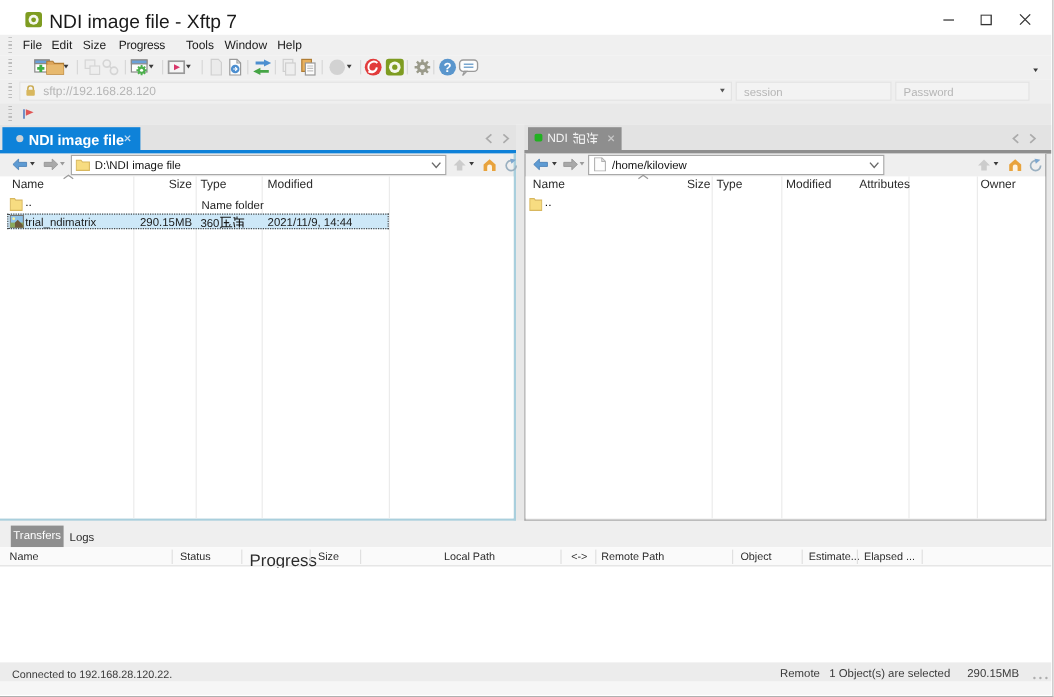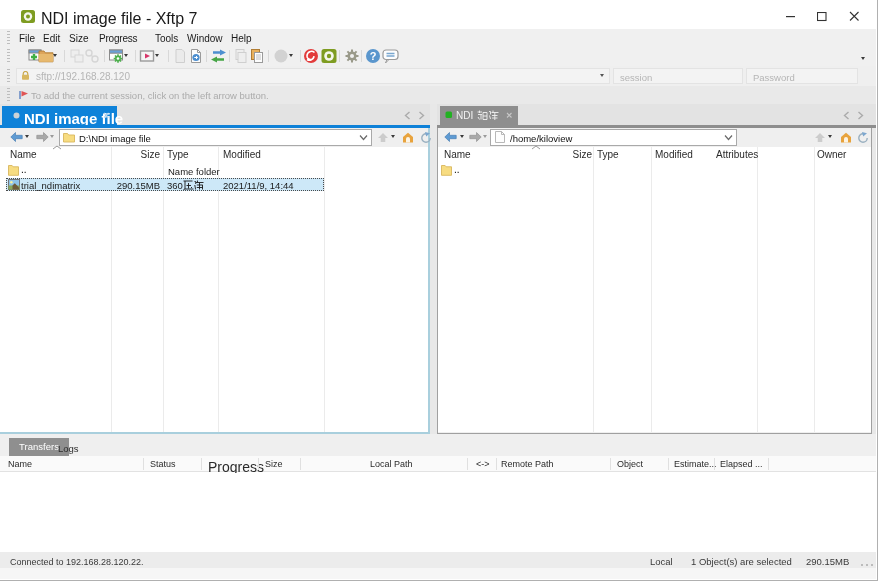--- a/index.html
+++ b/index.html
@@ -190,30 +190,29 @@
  <div class="abs" style="left:746px;top:68px;width:112px;height:16px;background:#f3f3f3;border:1px solid #e3e3e3"></div>
  <div class="abs" style="left:753px;top:72px;font-size:9.5px;color:#b5b5b5">Password</div>
  <div class="abs arrow-d" style="left:861px;top:57px"></div>
 
  <div class="abs" id="inforow"></div>
  <div class="abs grip" style="left:7px;top:88px;height:13px"></div>
  <svg class="abs" style="left:19px;top:90px" width="10" height="10" viewBox="0 0 10 10">
    <path d="M1 1 v8" stroke="#5b80c0" stroke-width="1.4"></path>
    <path d="M2.5 1 L9 3.6 L2.5 6.4 Z" fill="#e05555"></path>
  </svg>
- <div class="abs" style="left:31px;top:90px;font-size:9.5px;color:#ababab;white-space:nowrap">To add the current session, click on the left arrow button.</div>
 
  <div class="abs" id="panes"></div>
 
  <div class="abs" style="left:0;top:104px;width:430px;height:21px;background:#e3e3e3"></div>
  <div class="abs" style="left:2px;top:106px;width:115px;height:19px;background:#0e82d9"></div>
  <svg class="abs" style="left:13px;top:112px" width="7" height="7">
       <circle cx="3.5" cy="3.5" r="3" fill="#ccd2d6"></circle>
     </svg>
- <div class="abs" style="left:24px;top:110px;font-size:15px;font-weight:bold;color:#fff;white-space:nowrap">NDI image file</div>
+ <div class="abs" style="left:24px;top:110px;font-size:12px;font-weight:bold;color:#fff;white-space:nowrap">NDI image file</div>
  <svg class="abs" style="left:103px;top:112px" width="7" height="7">
       <path d="M1 1 L5.5 5.5 M5.5 1 L1 5.5" stroke="#bcd8ef" stroke-width="1.1"></path>
     </svg>
  <svg class="abs" style="left:404px;top:111px" width="8" height="9">
       <path d="M5.5 1 L1.5 4.5 L5.5 8" fill="none" stroke="#ababab" stroke-width="1.4"></path>
     </svg>
  <svg class="abs" style="left:417px;top:111px" width="8" height="9">
       <path d="M2.5 1 L6.5 4.5 L2.5 8" fill="none" stroke="#ababab" stroke-width="1.4"></path>
     </svg>
  <div class="abs" style="left:0;top:125px;width:430px;height:3px;background:#0e81d8"></div>
@@ -349,21 +348,21 @@
  <div class="abs hdrtxt" style="left:597px;top:149px">Type</div>
  <div class="abs hdrtxt" style="left:655px;top:149px">Modified</div>
  <div class="abs hdrtxt" style="left:716px;top:149px">Attributes</div>
  <div class="abs hdrtxt" style="left:817px;top:149px">Owner</div>
  <svg class="abs" style="left:441px;top:164px" width="11" height="12" viewBox="0 0 11 12">
       <path d="M0.5 1.5 h3.6 l1 1.3 h5.4 v8.5 h-10 Z" fill="#f7dc81" stroke="#d8b75e" stroke-width="0.9"></path>
     </svg>
  <div class="abs" style="left:454px;top:164px;font-size:10px;color:#000">..</div>
 
  <div class="abs" id="transferbar"></div>
- <div class="abs" style="left:9px;top:438px;width:60px;height:18px;background:#8f8f8f;color:#fff;font-size:9.5px;text-align:center;line-height:18px">Transfers</div>
+ <div class="abs" style="left:9px;top:438px;width:44px;height:18px;background:#8f8f8f;color:#fff;font-size:9.5px;text-align:center;line-height:18px">Transfers</div>
  <div class="abs" style="left:58px;top:443px;font-size:9.5px;color:#2b2b2b">Logs</div>
 
  <div class="abs" id="theader"></div>
  <div class="abs" style="left:8px;top:459px;font-size:9px;color:#2b2b2b">Name</div>
  <div class="abs" style="left:150px;top:459px;font-size:9px;color:#2b2b2b">Status</div>
  <div class="abs" style="left:208px;top:459px;font-size:14px;color:#2b2b2b">Progress</div>
  <div class="abs" style="left:265px;top:459px;font-size:9px;color:#2b2b2b">Size</div>
  <div class="abs" style="left:370px;top:459px;font-size:9px;color:#2b2b2b">Local Path</div>
  <div class="abs" style="left:476px;top:459px;font-size:9px;color:#2b2b2b">&lt;-&gt;</div>
  <div class="abs" style="left:501px;top:459px;font-size:9px;color:#2b2b2b">Remote Path</div>
@@ -378,21 +377,21 @@
  <div class="abs vsep" style="left:496px;top:458px;height:12px;background:#e0e0e0"></div>
  <div class="abs vsep" style="left:610px;top:458px;height:12px;background:#e0e0e0"></div>
  <div class="abs vsep" style="left:668px;top:458px;height:12px;background:#e0e0e0"></div>
  <div class="abs vsep" style="left:714px;top:458px;height:12px;background:#e0e0e0"></div>
  <div class="abs vsep" style="left:768px;top:458px;height:12px;background:#e0e0e0"></div>
 
  <div class="abs" id="tbody"></div>
 
  <div class="abs" id="statusbar"></div>
  <div class="abs" style="left:10px;top:557px;font-size:9px;color:#3a3a3a">Connected to 192.168.28.120.22.</div>
- <div class="abs" style="left:650px;top:556px;font-size:9.5px;color:#3a3a3a">Local</div>
+ <div class="abs" style="left:650px;top:556px;font-size:9.5px;color:#3a3a3a">Remote</div>
  <div class="abs" style="left:691px;top:556px;font-size:9.5px;color:#3a3a3a">1 Object(s) are selected</div>
  <div class="abs" style="left:806px;top:556px;font-size:9.5px;color:#3a3a3a">290.15MB</div>
  <div class="abs" id="footer"></div>
  <svg class="abs" style="left:860px;top:562px" width="14" height="6">
       <circle cx="2" cy="3" r="1" fill="#adadad"></circle>
       <circle cx="7" cy="3" r="1" fill="#adadad"></circle>
       <circle cx="12" cy="3" r="1" fill="#adadad"></circle>
     </svg>
 </div>
 

